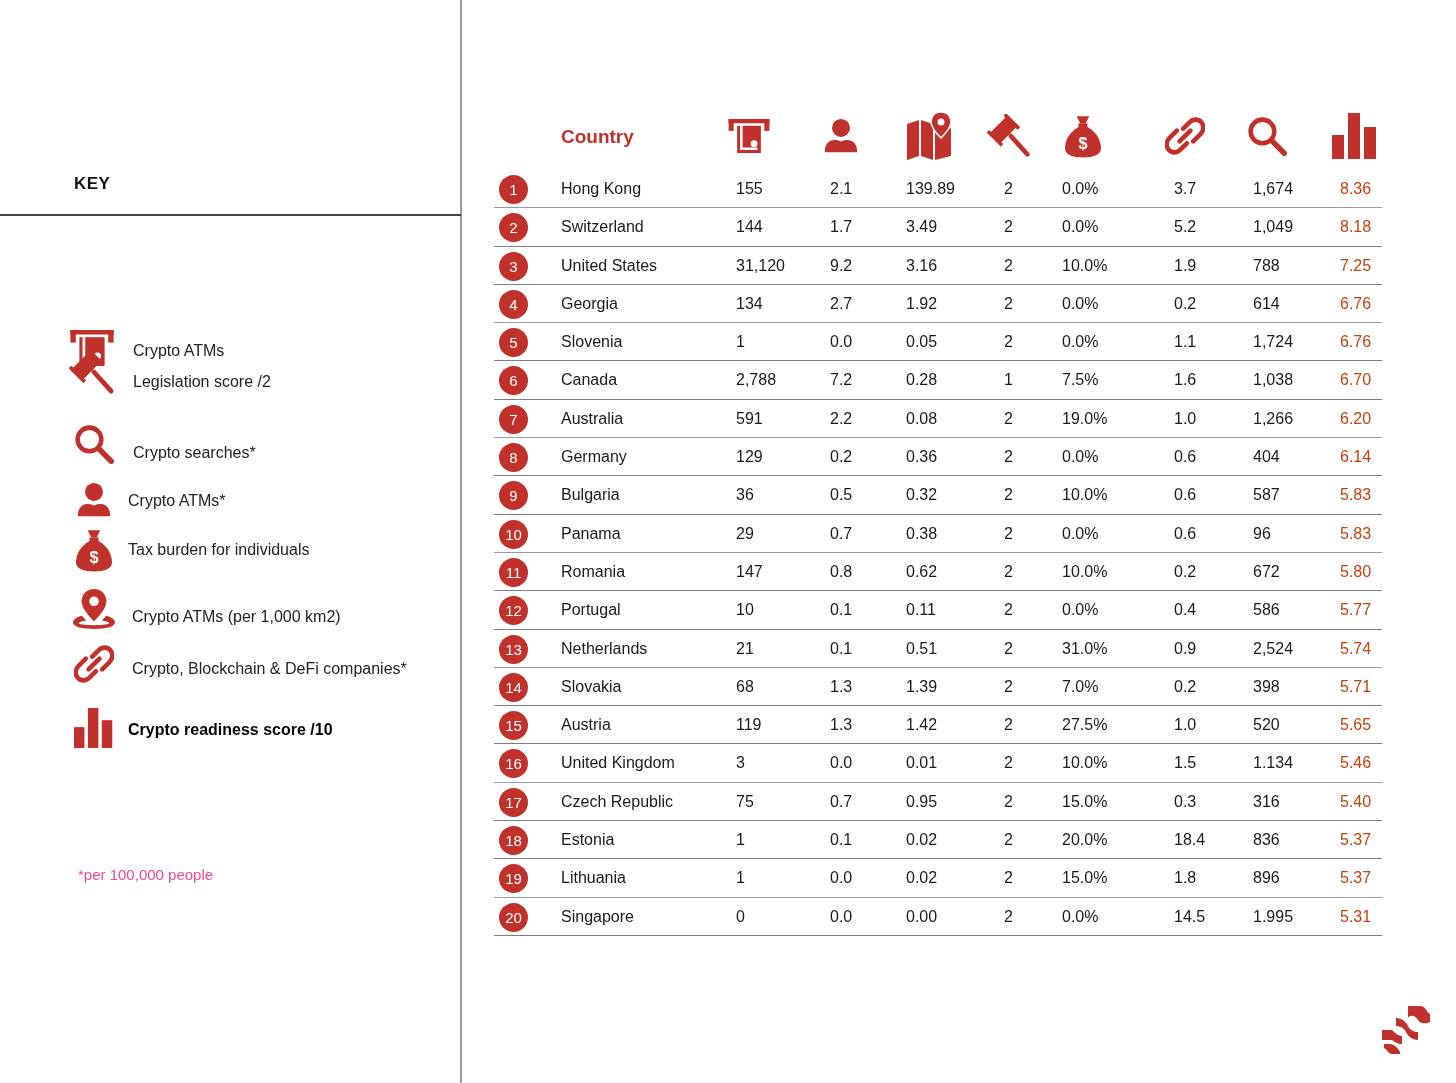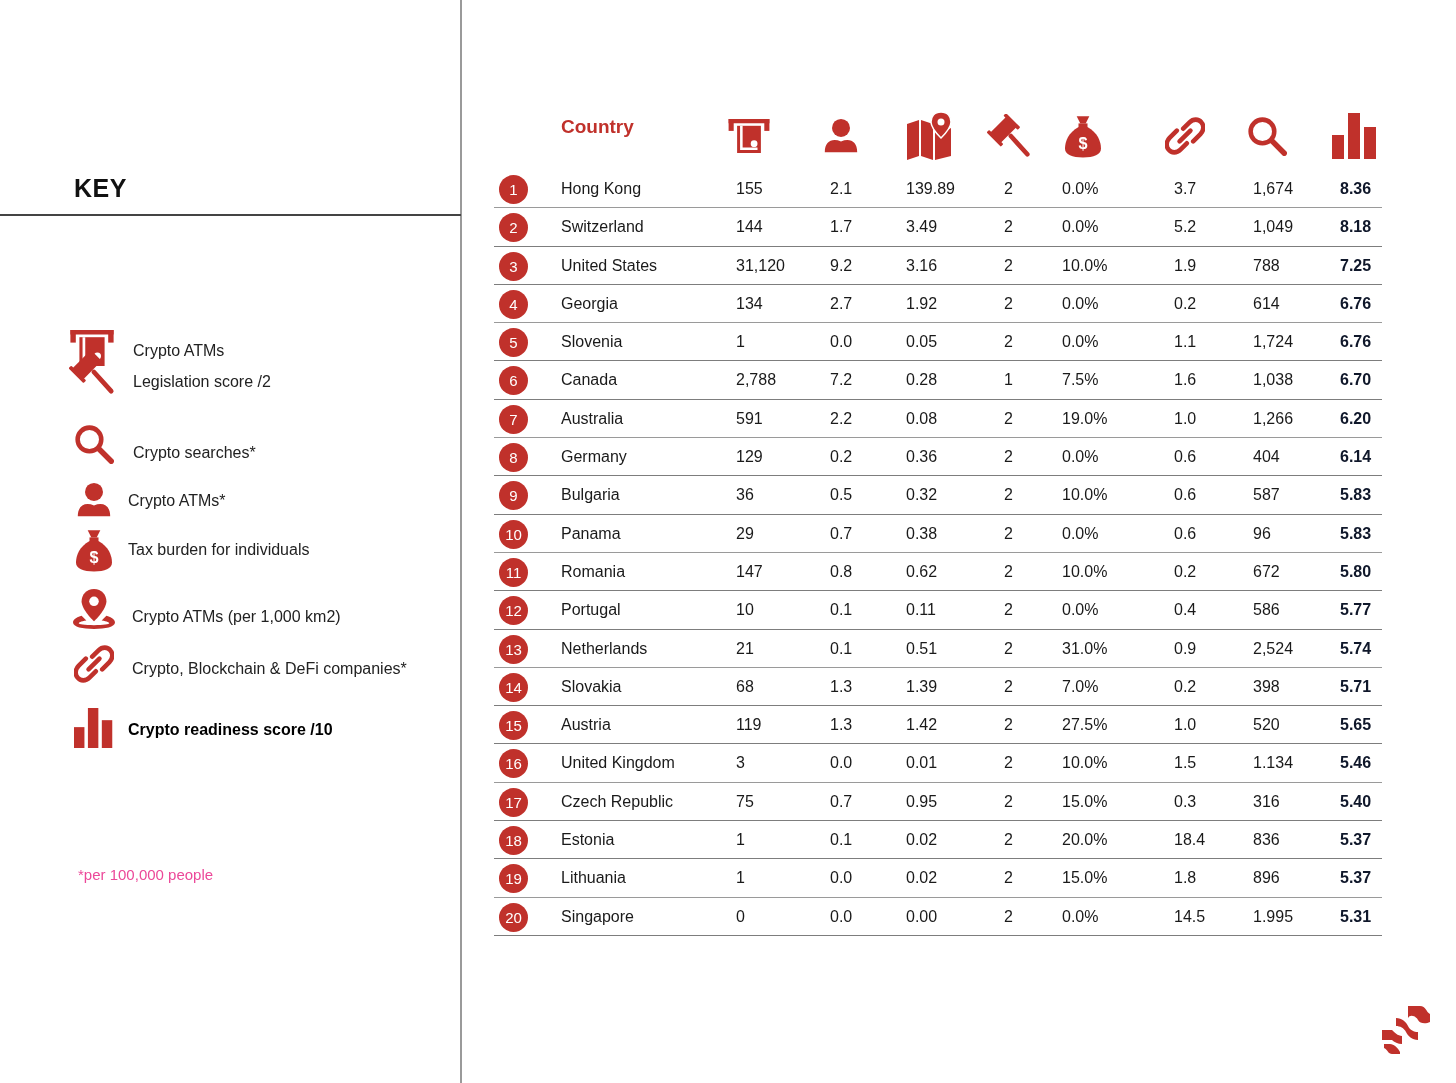--- a/index.html
+++ b/index.html
@@ -1,48 +1,48 @@
 <!DOCTYPE html>
 <html><head>
 <meta charset="utf-8">
 <style>
   * { box-sizing: border-box; margin: 0; padding: 0; }
   html, body { width: 1456px; height: 1083px; background: #ffffff; overflow: hidden; }
   body { position: relative; font-family: "Liberation Sans", sans-serif; color: #1a1a1a; }
 
   .divider-v { position: absolute; left: 460px; top: 0; width: 2px; height: 1083px; background: #9a9a9a; }
 
-  .key-title { position: absolute; left: 74px; top: 174px; font-size: 25px; font-weight: bold; color: #111; letter-spacing: 0.5px; }
+  .key-title { position: absolute; left: 74px; top: 174px; font-size: 17px; font-weight: bold; color: #111; letter-spacing: 0.5px; }
   .key-rule { position: absolute; left: 0; top: 214px; width: 461px; height: 1.5px; background: #444; }
 
   .key-item { position: absolute; display: flex; align-items: center; }
   .key-item .kicon { width: 48px; height: 48px; display: flex; align-items: center; justify-content: center; }
   .key-item .klabel { font-size: 16px; color: #222; }
   .key-item .klabel.bold { font-weight: bold; color: #000000; }
 
   .footnote { position: absolute; left: 78px; top: 866px; font-size: 15px; color: #ec4899; }
 
   .table-area { position: absolute; left: 494px; top: 0; width: 888px; }
-  .hdr-country { position: absolute; left: 67px; top: 116px; font-size: 19px; font-weight: bold; color: #c0312b; }
+  .hdr-country { position: absolute; left: 67px; top: 126px; font-size: 19px; font-weight: bold; color: #c0312b; }
   .col-icon { position: absolute; top: 110px; width: 54px; height: 52px; display: flex; align-items: center; justify-content: center; }
 
   .rows { position: absolute; left: 0; top: 170px; width: 888px; }
   .row { position: relative; height: 38.3px; border-bottom: 1.6px solid #7d7d7d; font-size: 16px; color: #1a1a1a; }
   .row:nth-child(3n+1) { border-bottom-color: #9a9a9a; }
   .row > span { position: absolute; top: 10px; white-space: nowrap; }
   .rank { position: absolute; left: 5px; top: 5px; width: 29px; height: 29px; border-radius: 50%; background: #c0312b; color: #fff; font-size: 15px; display: flex; align-items: center; justify-content: center; }
   .c-country { left: 67px; }
   .c-atm { left: 242px; }
   .c-pop { left: 336px; }
   .c-area { left: 412px; }
   .c-leg { left: 510px; }
   .c-tax { left: 568px; }
   .c-comp { left: 680px; }
   .c-search { left: 759px; }
-  .c-score { left: 846px; font-weight: bold; color: #0f172a; }
+  .c-score { left: 846px; font-weight: normal; color: #c2410c; }
 
   .logo { position: absolute; left: 1380px; top: 1004px; width: 52px; height: 52px; }
   svg { display: block; }
 </style>
 </head>
 <body>
 
 <svg width="0" height="0" style="position:absolute">
   <defs>
     <symbol id="i-atm" viewBox="0 0 48 40">

